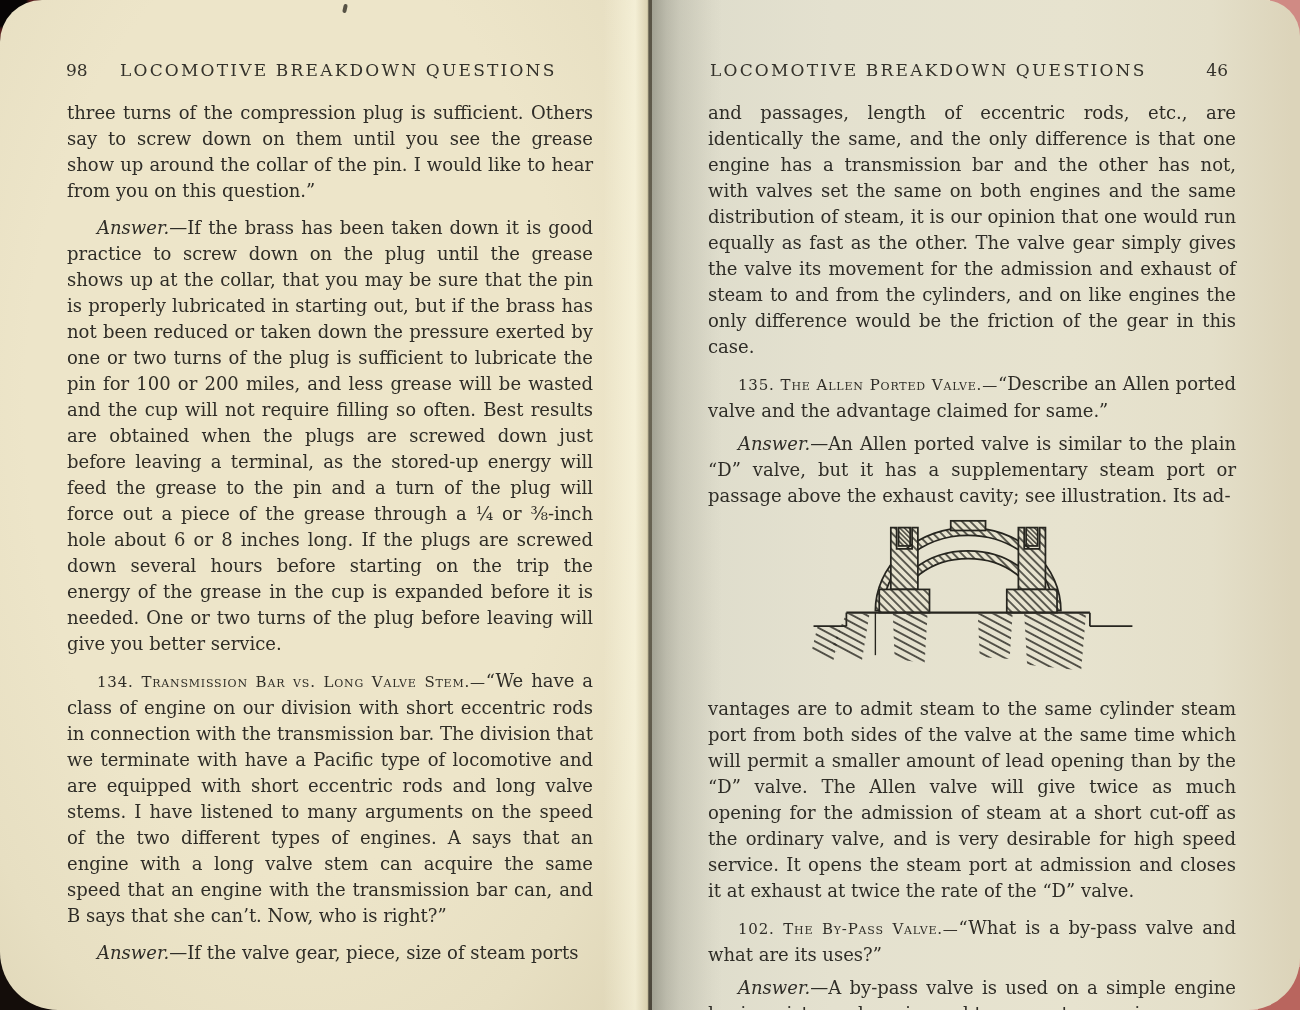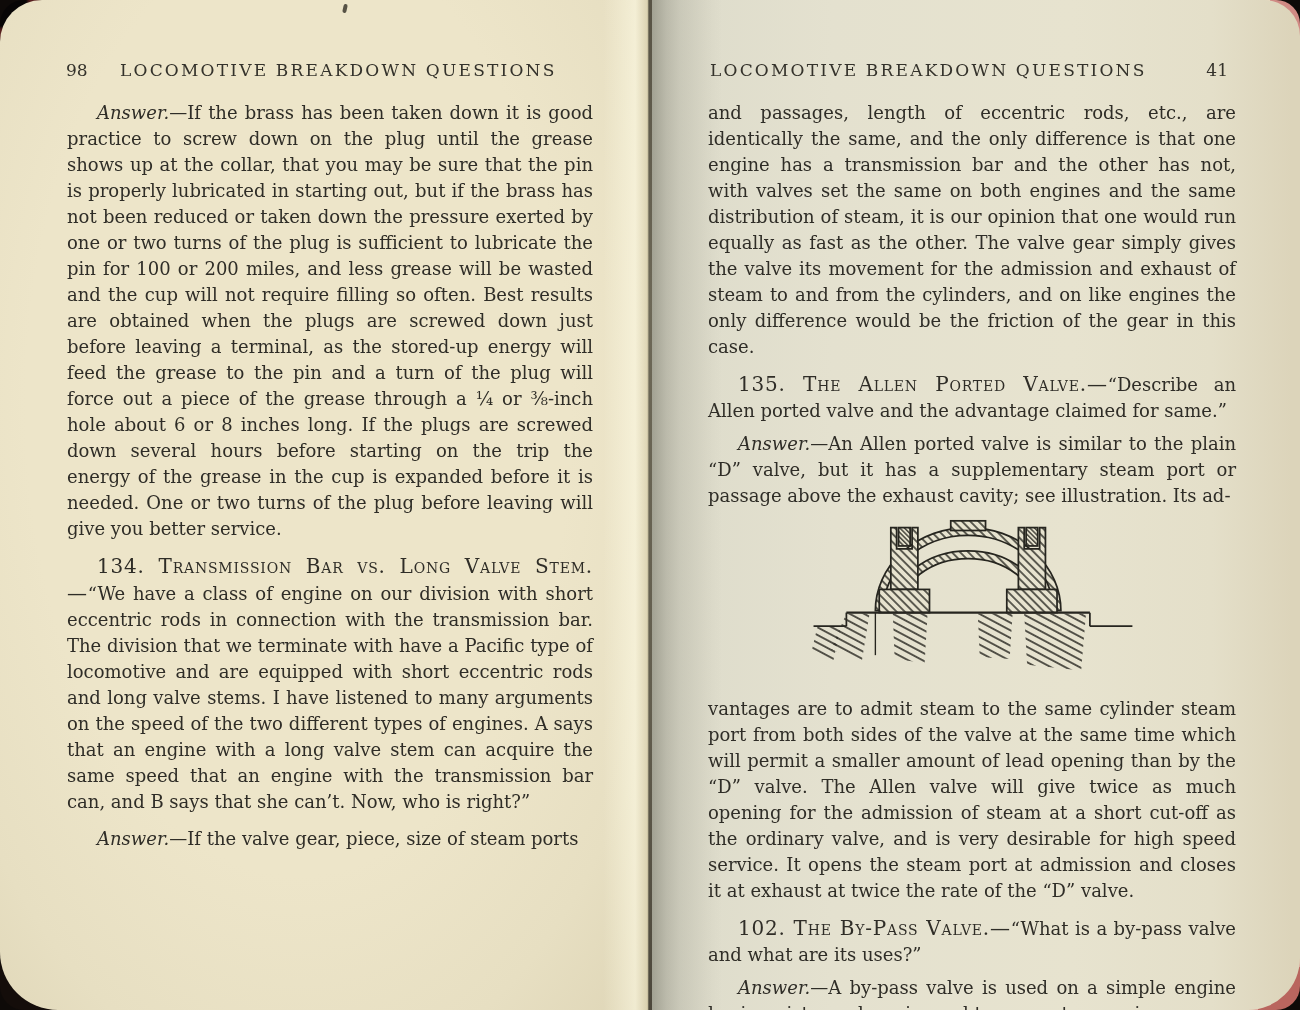--- a/index.html
+++ b/index.html
@@ -10,21 +10,20 @@
   .book {
     position:relative;
     width:1300px; height:1010px;
     overflow:hidden;
     background:
       radial-gradient(circle at 0 0, #070505 0 26px, #57201f 30px 38px, #2a1410 42px, #140d0a 60px),
       radial-gradient(circle at 0 100%, #0c0908 0 44px, #32201a 52px 62px, #181009 76px),
       radial-gradient(circle at 100% 0, #d99890 0 52px, #b87a74 58px, #3a2a22 70px),
       radial-gradient(circle at 100% 100%, #d89a90 0 66px, #c07a72 74px, #2c1c16 88px),
       #151009;
-    border-radius: 24px;
   }
 
   
   .page {
     position:absolute; top:0; height:1010px;
     color:#2f2d27;
   }
   .page-left {
     left:0; width:649px;
     border-radius:42px 0 0 58px;
@@ -87,51 +86,52 @@
     font-size:18px; line-height:26px; text-align:justify;
     color:#2f2d27;
   }
   .page-left  .text-block { left:67px;  width:526px; }
   .page-right .text-block { left:56px;  width:528px; }
 
   p.para { margin:0 0 11px 0; }
   p.para.indent { text-indent:30px; }
   p.para.tight { margin-bottom:7px; }
   .answer-lead { font-style:italic; }
-  .q-heading { font-variant:small-caps; font-size:20px; letter-spacing:.8px; }
+  .q-heading { font-variant:small-caps; font-size:15px; letter-spacing:.8px; }
 
   
   .figure { margin:4px 0 8px 0; text-align:center; }
   .figure svg { display:block; margin:0 auto; }
 </style>
 </head>
 <body>
 
 <div class="book">
 
   <div class="edge-tr"></div>
   <div class="edge-br"></div>
 
   <div class="page page-left">
     <div class="running-head">
       <span class="folio">98</span>
       <span class="running-title">LOCOMOTIVE BREAKDOWN QUESTIONS</span>
     </div>
     <div class="text-block">
+      <p class="para"><span>three turns of the compression plug is sufficient.  Others say to screw down on them until you see the grease show up around the collar of the pin.  I would like to hear from you on this question.”</span></p>
       <p class="para indent"><span class="answer-lead">Answer.</span><span>—If the brass has been taken down it is good practice to screw down on the plug until the grease shows up at the collar, that you may be sure that the pin is properly lubricated in starting out, but if the brass has not been reduced or taken down the pressure exerted by one or two turns of the plug is sufficient to lubricate the pin for 100 or 200 miles, and less grease will be wasted and the cup will not require filling so often.  Best results are obtained when the plugs are screwed down just before leaving a terminal, as the stored-up energy will feed the grease to the pin and a turn of the plug will force out a piece of the grease through a ¼ or ⅜-inch hole about 6 or 8 inches long.  If the plugs are screwed down several hours before starting on the trip the energy of the grease in the cup is expanded before it is needed.  One or two turns of the plug before leaving will give you better service.</span></p>
       <p class="para indent"><span class="q-heading">134.  Transmission Bar vs. Long Valve Stem.—</span><span>“We have a class of engine on our division with short eccentric rods in connection with the transmission bar.  The division that we terminate with have a Pacific type of locomotive and are equipped with short eccentric rods and long valve stems.  I have listened to many arguments on the speed of the two different types of engines.  A says that an engine with a long valve stem can acquire the same speed that an engine with the transmission bar can, and B says that she can’t.  Now, who is right?”</span></p>
       <p class="para indent"><span class="answer-lead">Answer.</span><span>—If the valve gear, piece, size of steam ports</span></p>
     </div>
     <div class="ink-speck"></div>
   </div>
 
   <div class="page page-right">
     <div class="running-head">
       <span class="running-title">LOCOMOTIVE BREAKDOWN QUESTIONS</span>
-      <span class="folio">41</span>
+      <span class="folio">46</span>
     </div>
     <div class="text-block">
       <p class="para"><span>and passages, length of eccentric rods, etc., are identically the same, and the only difference is that one engine has a transmission bar and the other has not, with valves set the same on both engines and the same distribution of steam, it is our opinion that one would run equally as fast as the other.  The valve gear simply gives the valve its movement for the admission and exhaust of steam to and from the cylinders, and on like engines the only difference would be the friction of the gear in this case.</span></p>
       <p class="para indent tight"><span class="q-heading">135.  The Allen Ported Valve.—</span><span>“Describe an Allen ported valve and the advantage claimed for same.”</span></p>
       <p class="para indent tight"><span class="answer-lead">Answer.</span><span>—An Allen ported valve is similar to the plain “D” valve, but it has a supplementary steam port or passage above the exhaust cavity; see illustration.  Its ad-</span></p>
 
       <div class="figure">
         <svg width="330" height="172" viewBox="0 0 340 178">
           <defs>
             <pattern id="h1" width="6" height="6" patternUnits="userSpaceOnUse" patternTransform="rotate(-45)">

